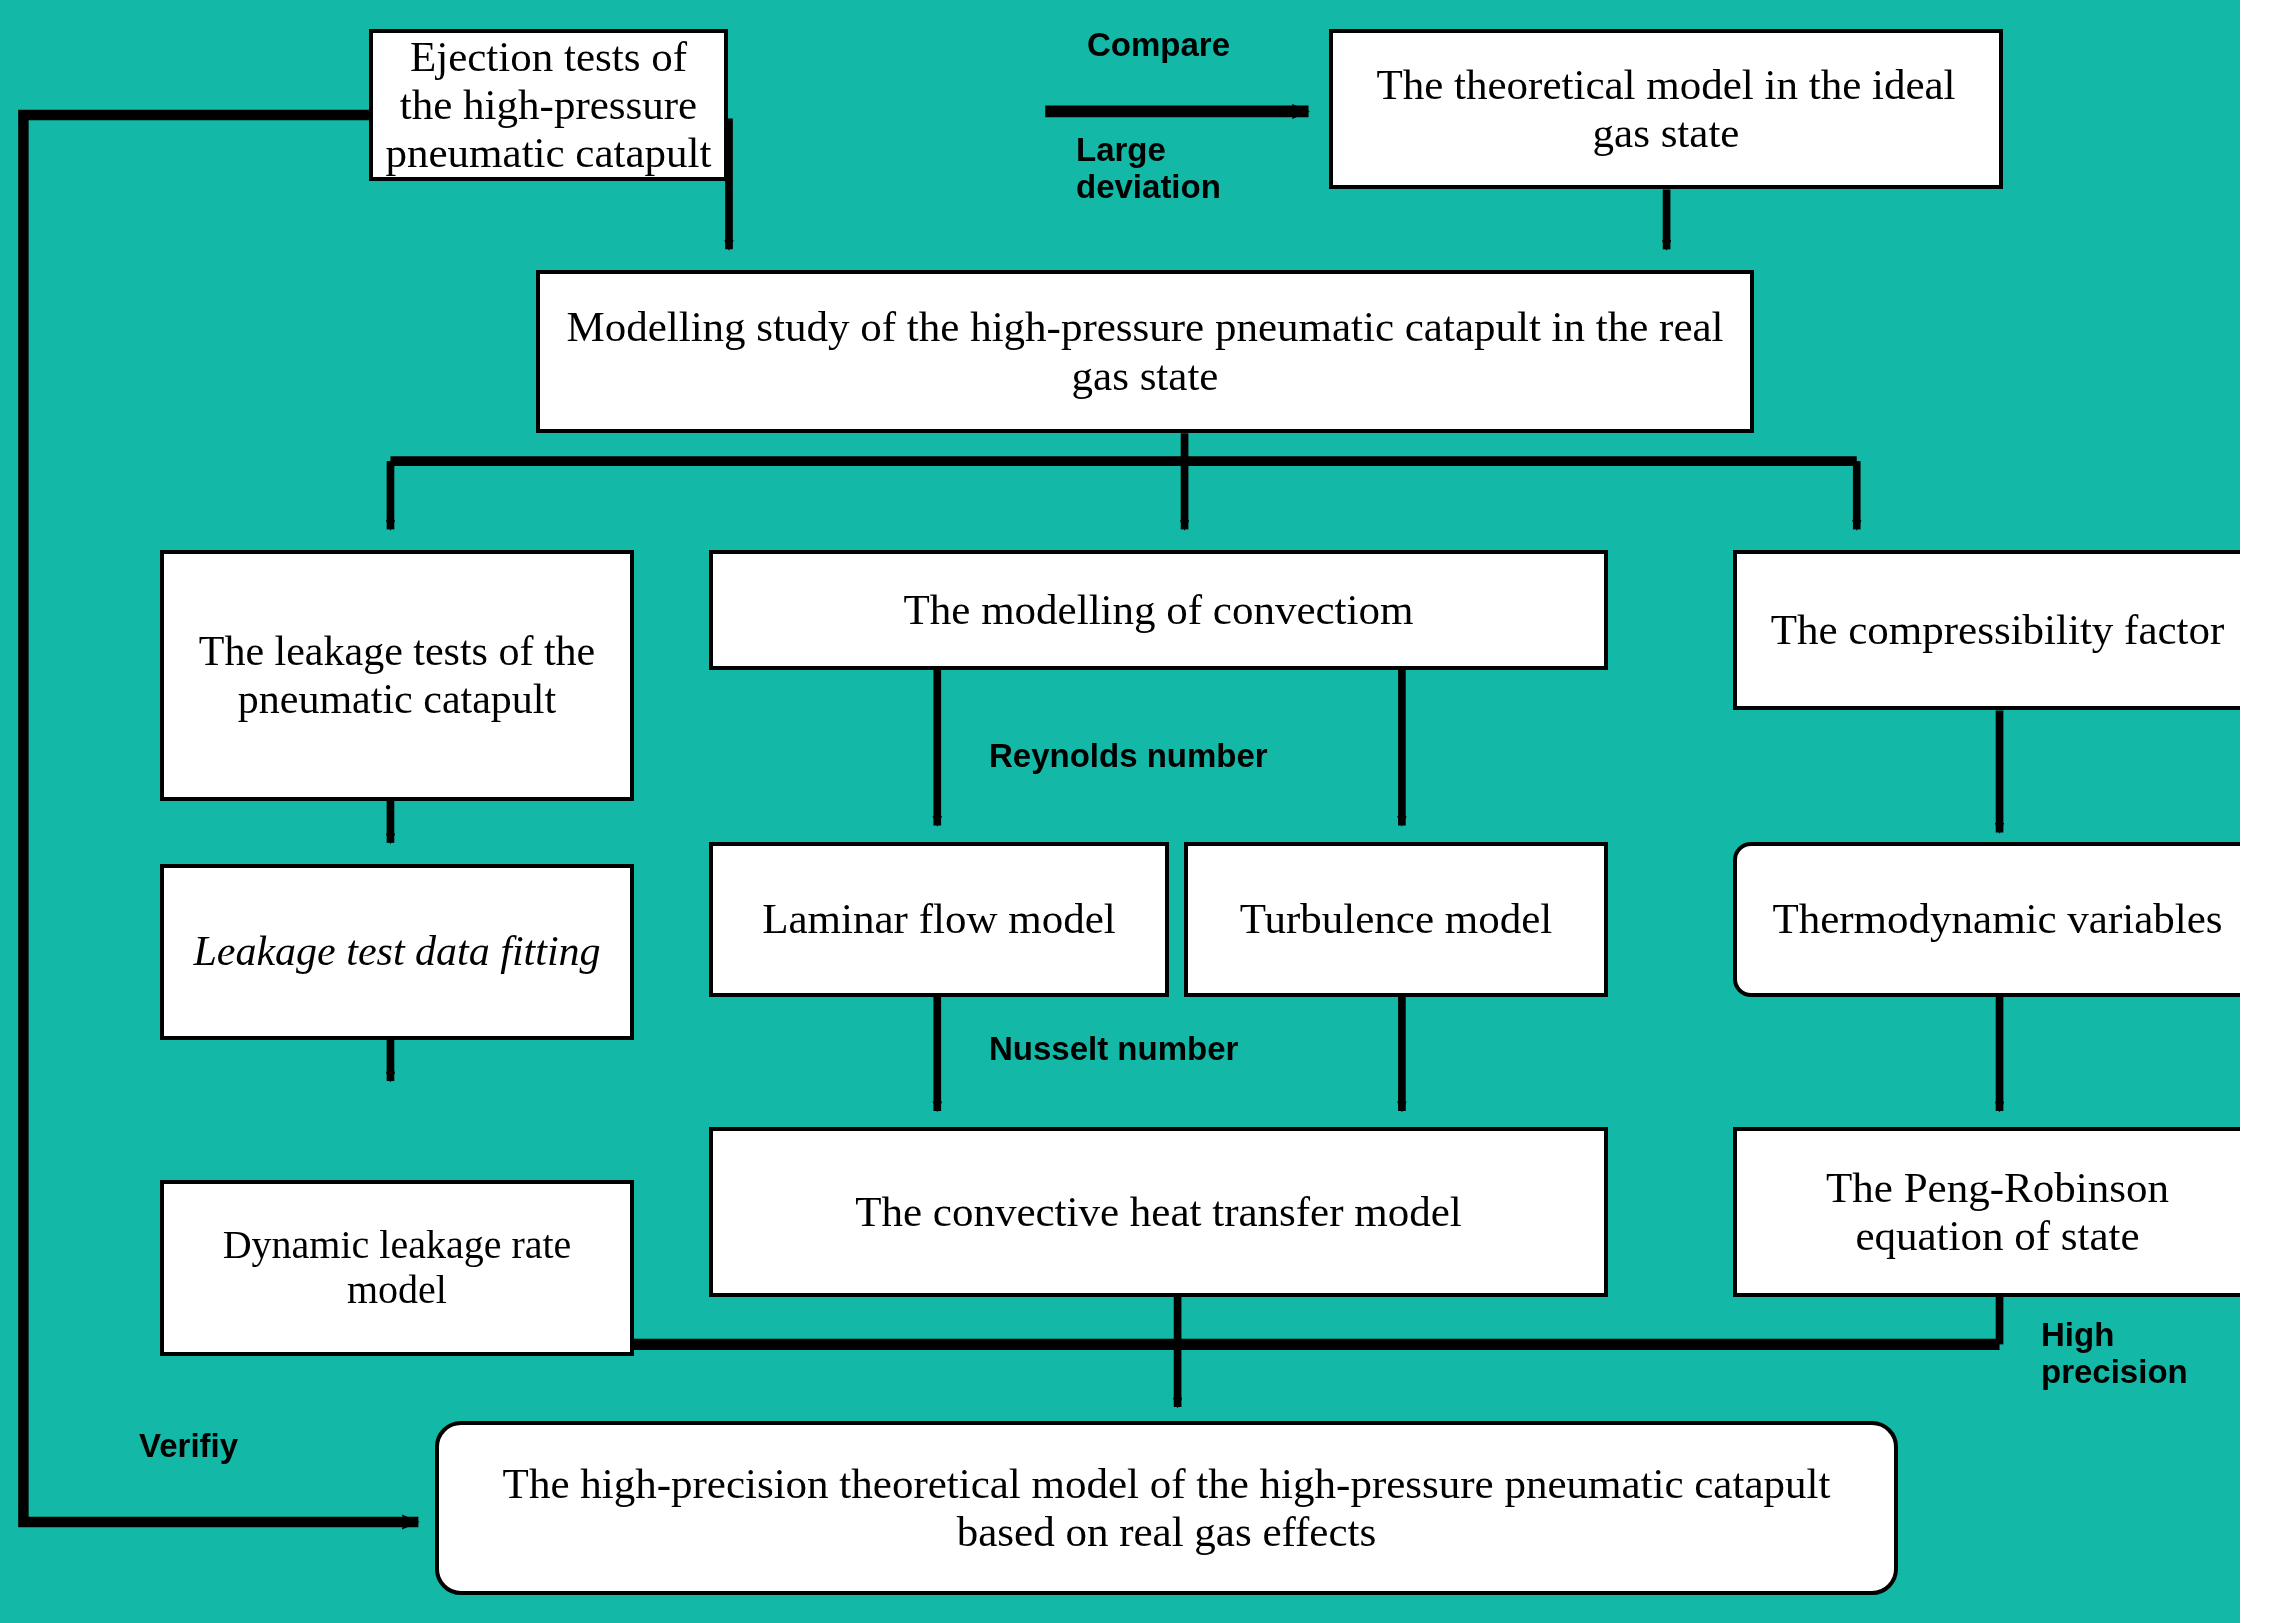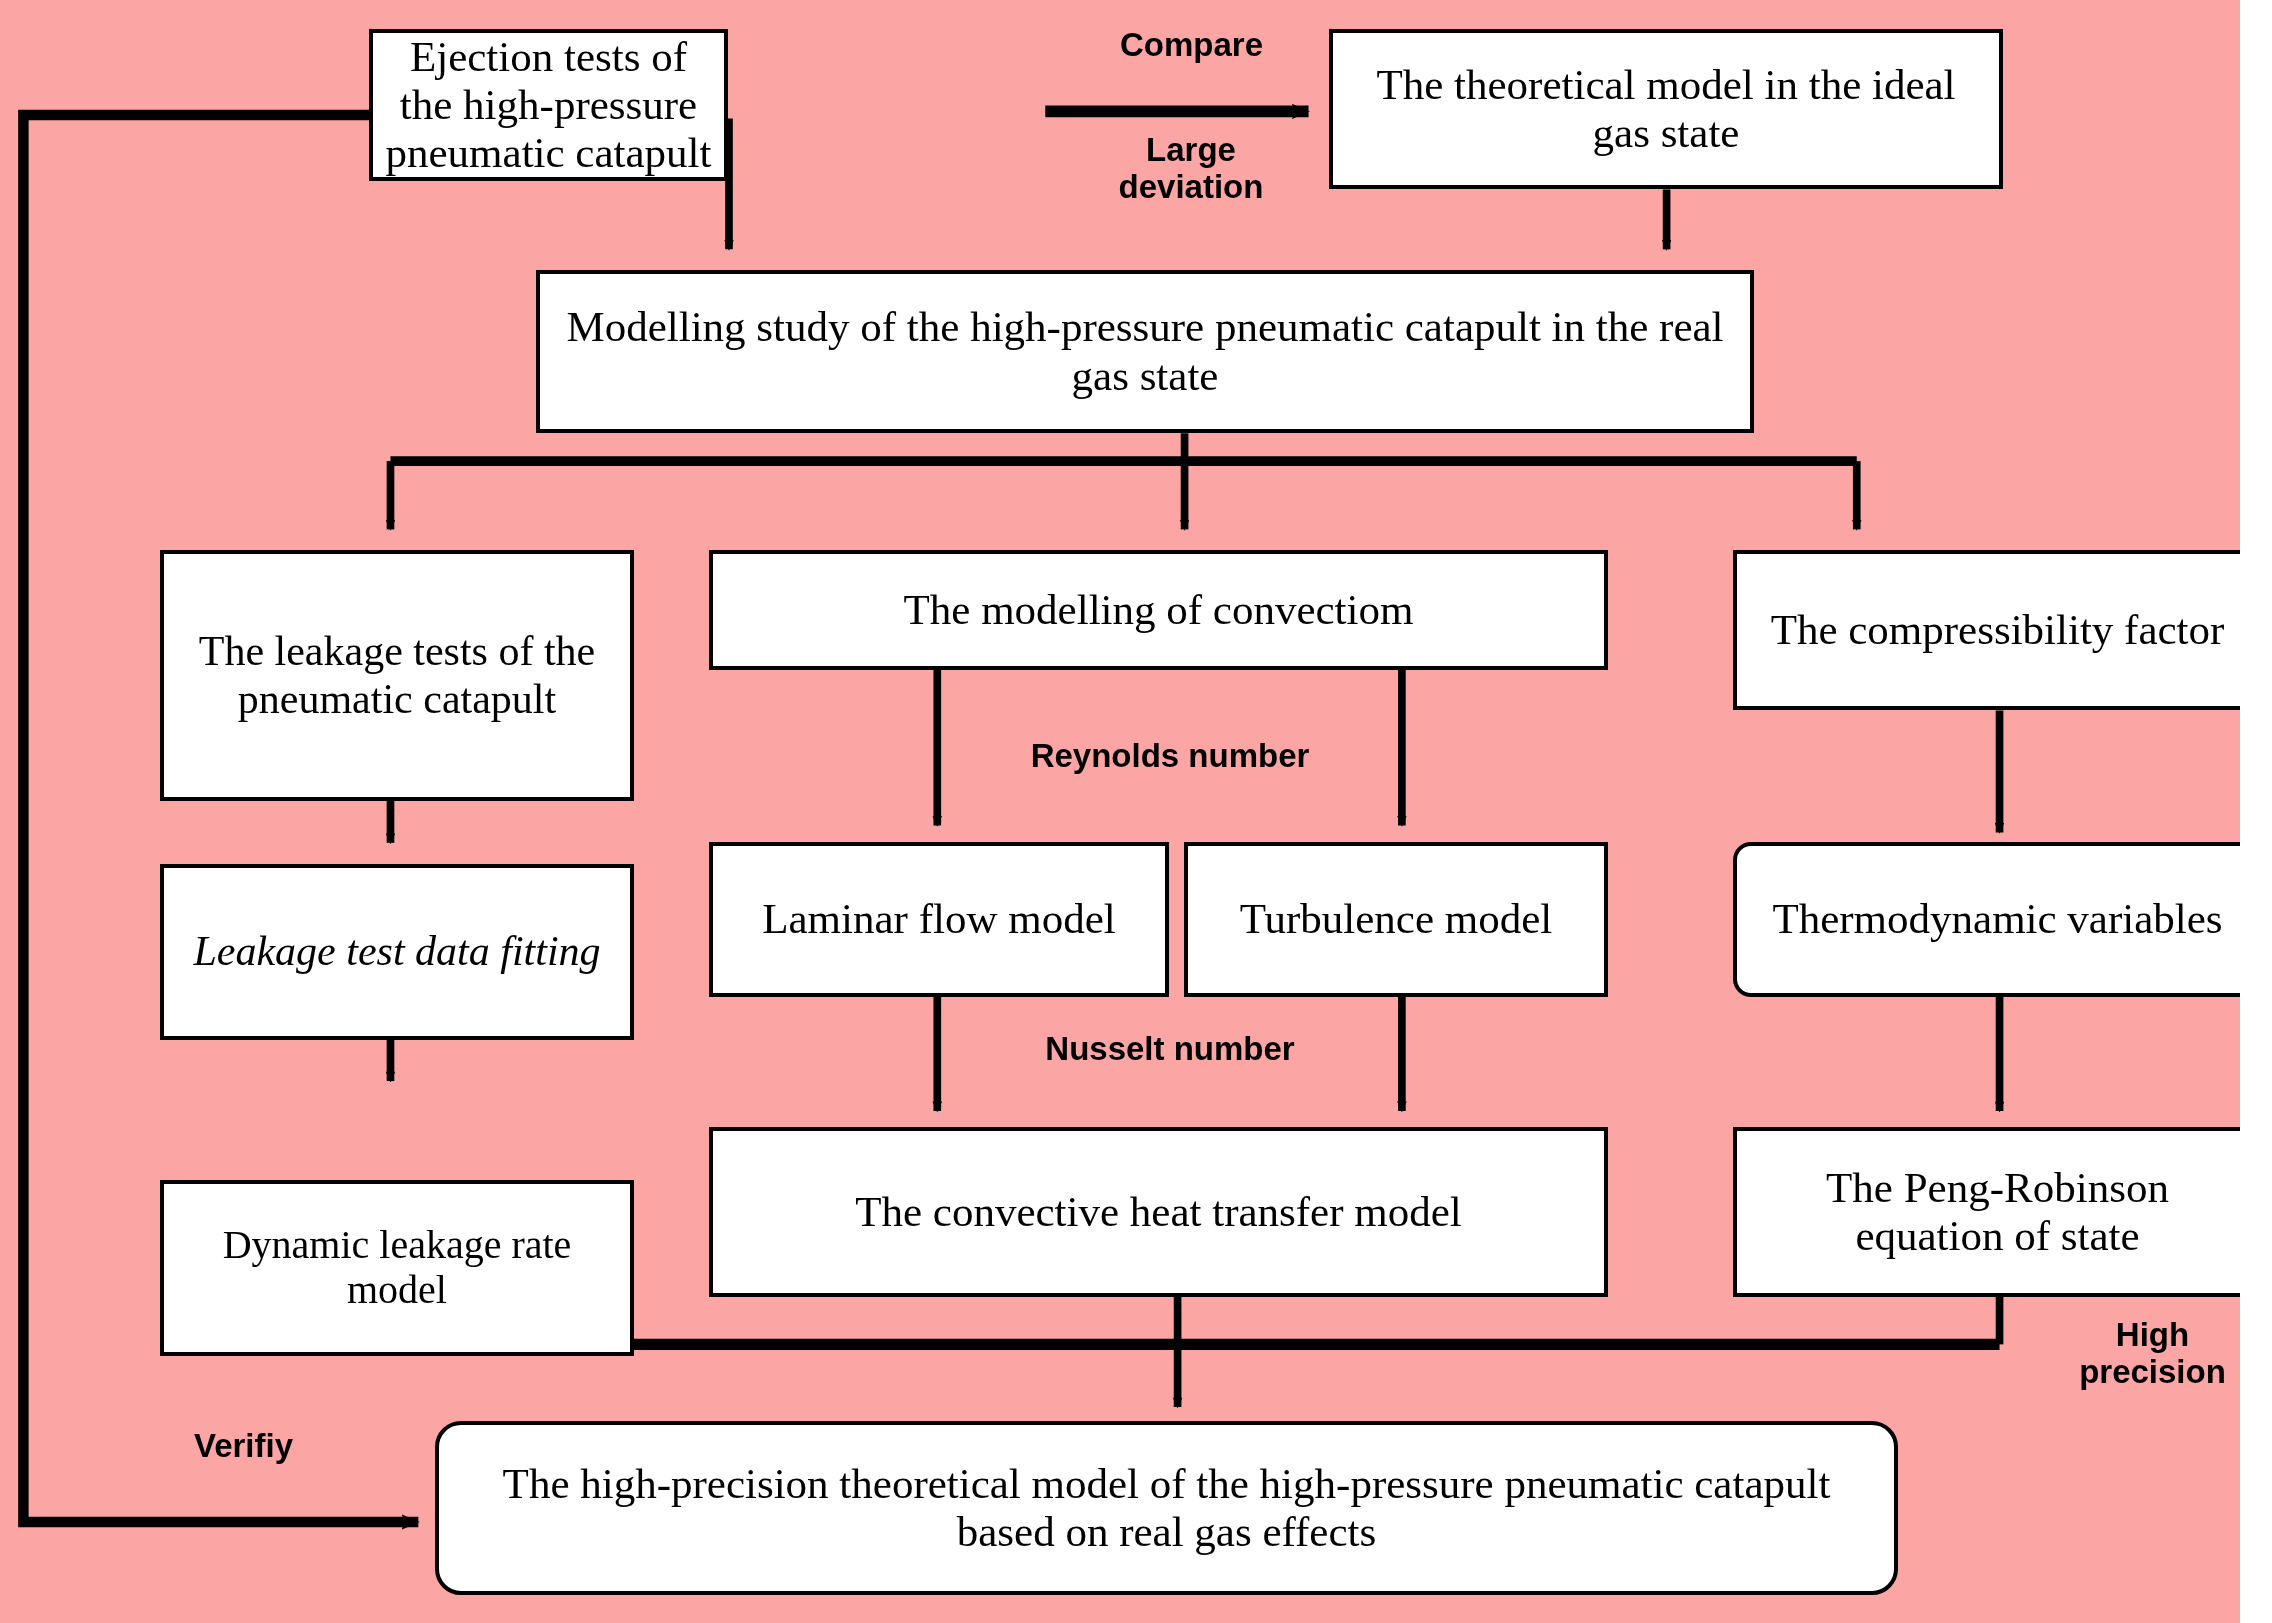--- a/index.html
+++ b/index.html
@@ -1,24 +1,24 @@
 <!DOCTYPE html>
 <html style="font-size:11px"><head>
 <meta charset="utf-8">
 <style>
   html,body{margin:0;padding:0;background:#ffffff;}
   body{font-family:"Liberation Serif", serif;}
-  #stage{position:relative;width:2240px;height:1623px;background:#fca5a5;overflow:hidden;}
+  #stage{position:relative;width:2240px;height:1623px;background:#14b8a6;overflow:hidden;}
   svg.wires{position:absolute;left:0;top:0;width:2273px;height:1623px;pointer-events:none;}
   .node{position:absolute;box-sizing:border-box;border:4.9px solid #000;background:#fff;
         display:flex;align-items:center;justify-content:center;text-align:center;
         font-family:"Liberation Serif", serif;color:#000;line-height:1.12;padding:0 9.8px;}
   .node span{display:block;width:100%;}
   .edge-label{position:absolute;font-family:"Liberation Sans", sans-serif;font-weight:bold;
-        color:#000;text-align:center;line-height:1.12;white-space:pre-line;}
+        color:#000;text-align:left;line-height:1.12;white-space:pre-line;}
 </style>
 </head>
 <body>
 
 <div id="stage">
 
   <svg class="wires" viewBox="0 0 3262 2330">
     <defs>
       <marker id="ah" markerWidth="16" markerHeight="14" refX="14" refY="7" orient="auto" markerUnits="userSpaceOnUse">
         <path d="M0,0 L16,7 L0,14 L3.2,7 Z" fill="#000"></path>

